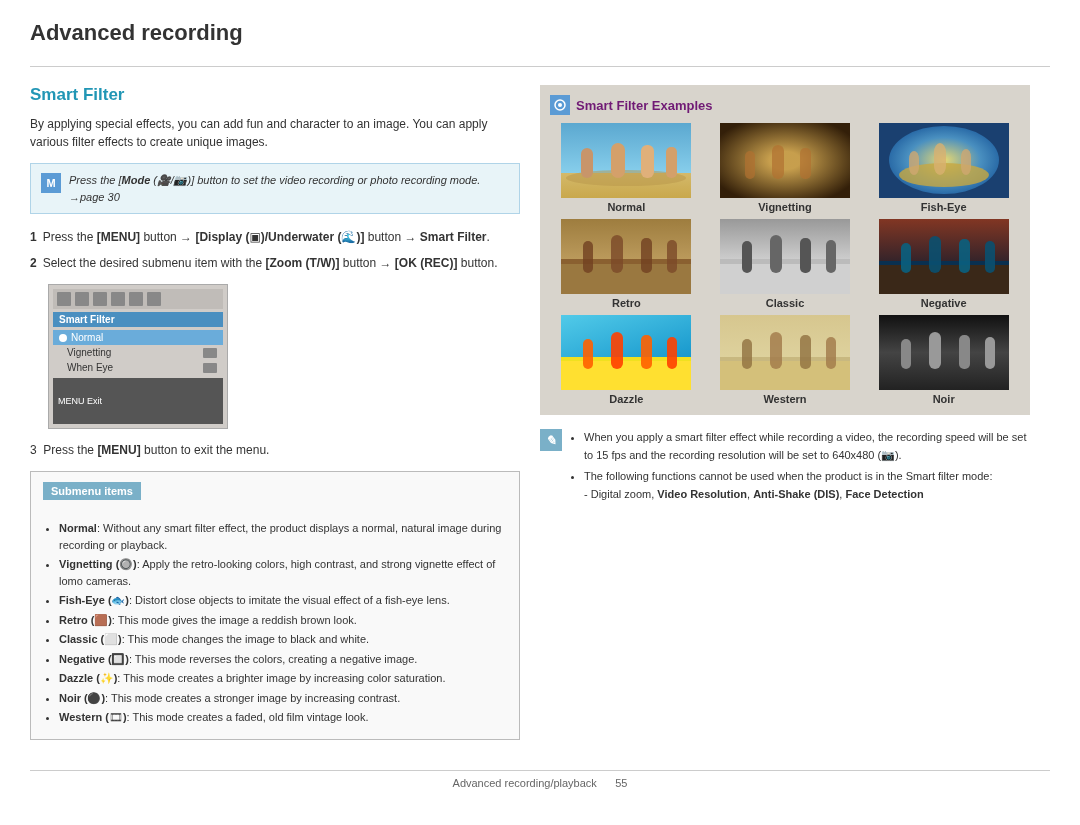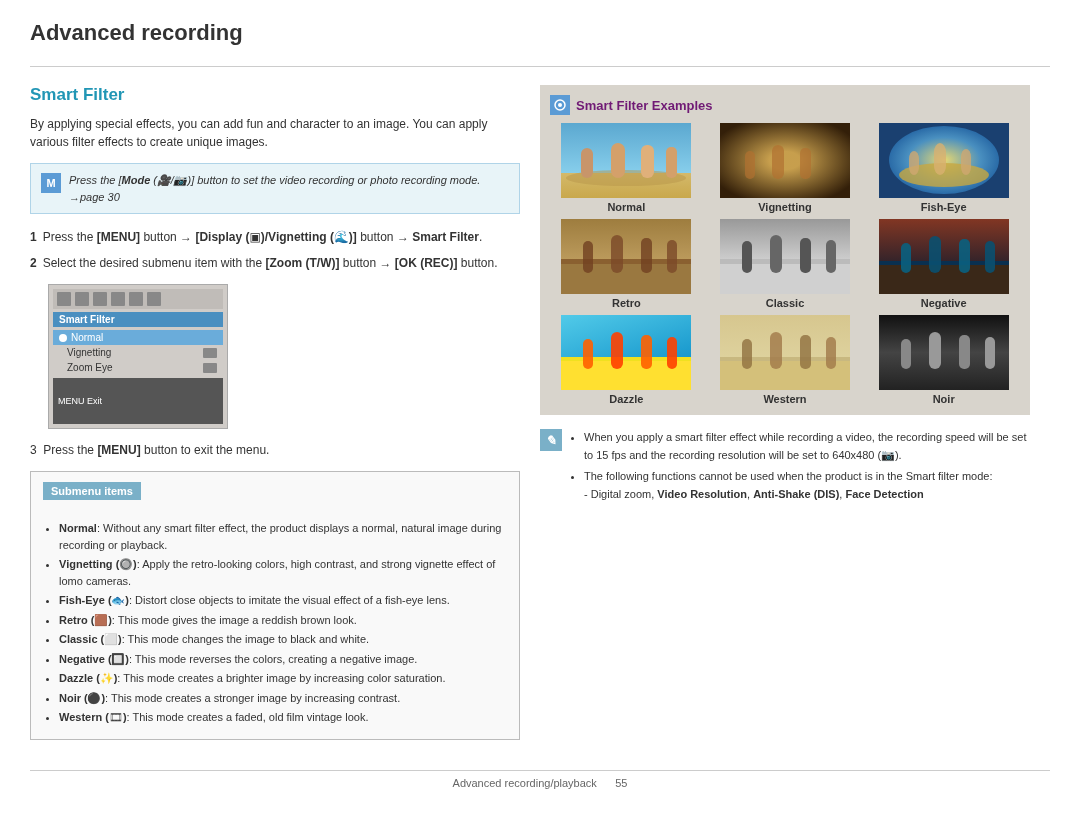--- a/index.html
+++ b/index.html
@@ -290,21 +290,21 @@
     <div class="intro-text">By applying special effects, you can add fun and character to an image. You can apply various filter effects to create unique images.</div>
 
     <div class="note-box">
       <div class="note-icon">M</div>
       <div class="note-text">Press the [<b>Mode</b> (🎥/📷)] button to set the video recording or photo recording mode. →page 30</div>
     </div>
 
     <div class="steps">
       <div class="step">
         <span class="step-num">1</span>
-        <span class="step-text">Press the <b>[MENU]</b> button → <b>[Display (</b>▣<b>)/Vignetting (</b>🌊<b>)]</b> button → <b>Smart Filter</b>.</span>
+        <span class="step-text">Press the <b>[MENU]</b> button → <b>[Display (</b>▣<b>)/Underwater (</b>🌊<b>)]</b> button → <b>Smart Filter</b>.</span>
       </div>
       <div class="step">
         <span class="step-num">2</span>
         <span class="step-text">Select the desired submenu item with the <b>[Zoom (T/W)]</b> button → <b>[OK (REC)]</b> button.</span>
       </div>
     </div>
 
     <div class="menu-screenshot">
       <div class="menu-top-bar">
         <div class="menu-icon-sq"></div>
@@ -317,21 +317,21 @@
       <div class="menu-label">Smart Filter</div>
       <div class="menu-item selected">
         <div class="menu-item-dot"></div>
         <span>Normal</span>
       </div>
       <div class="menu-item">
         <span style="padding-left:8px;">Vignetting</span>
         <div class="menu-item-icon" style="margin-left:auto;"></div>
       </div>
       <div class="menu-item">
-        <span style="padding-left:8px;">Zoom Eye</span>
+        <span style="padding-left:8px;">When Eye</span>
         <div class="menu-item-icon" style="margin-left:auto;"></div>
       </div>
       <div class="menu-bottom-bar">MENU Exit</div>
     </div>
 
     <div class="step3">
       3&nbsp;&nbsp;Press the <b>[MENU]</b> button to exit the menu.
     </div>
 
     <div class="submenu-box">

